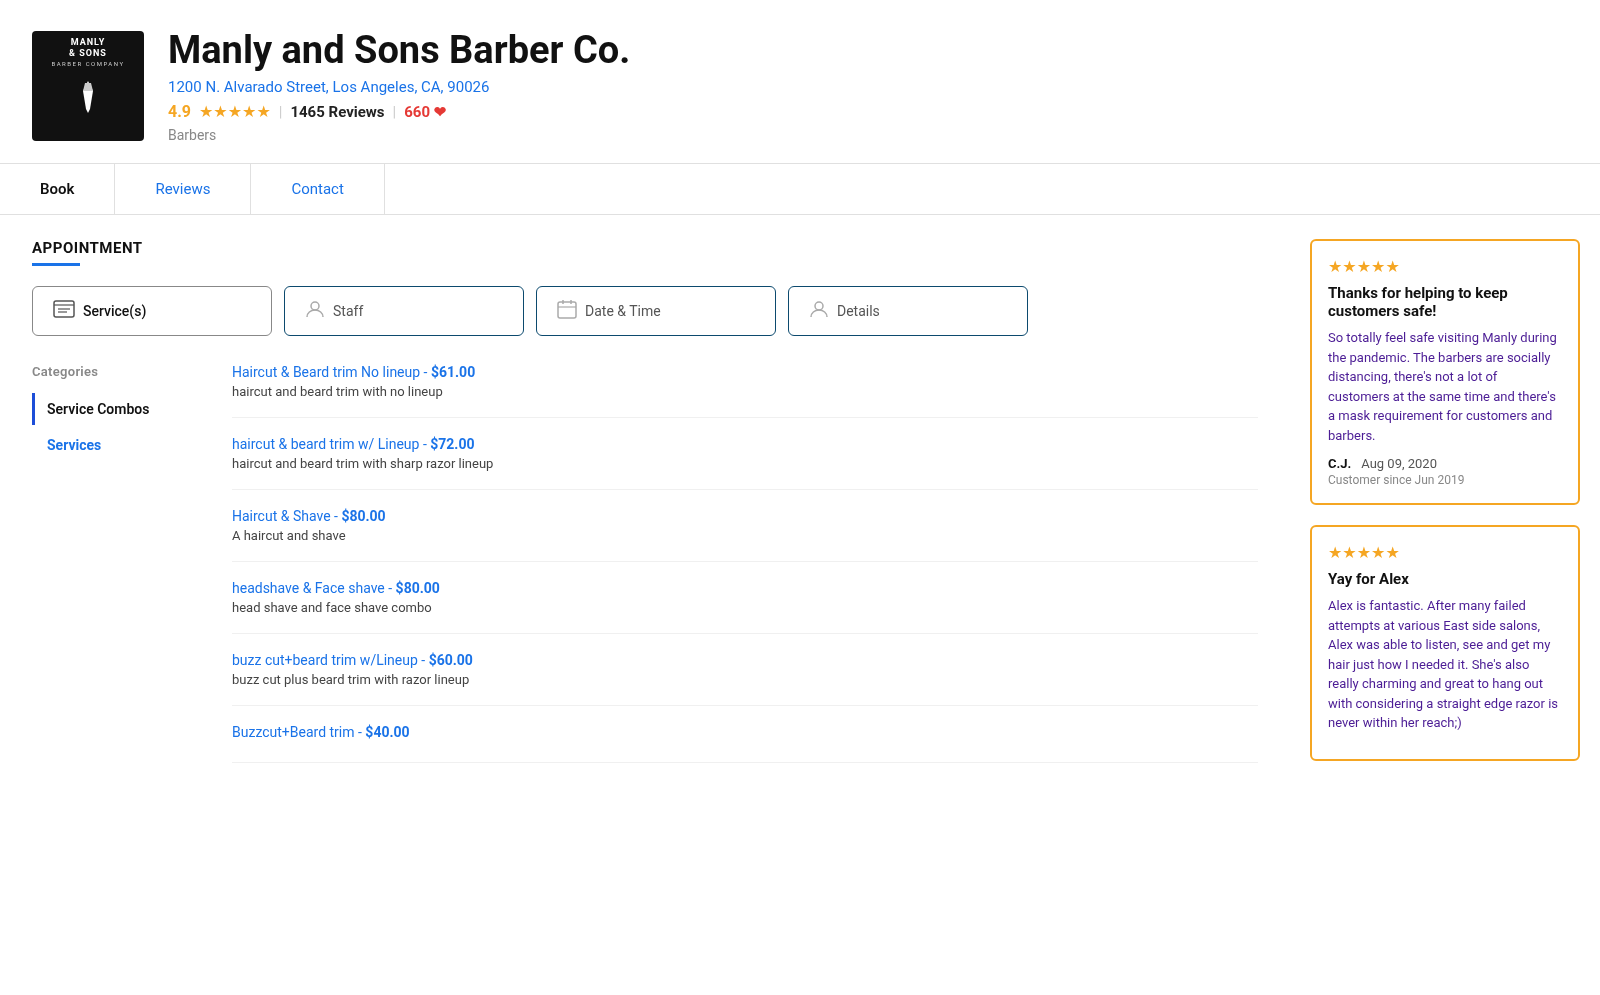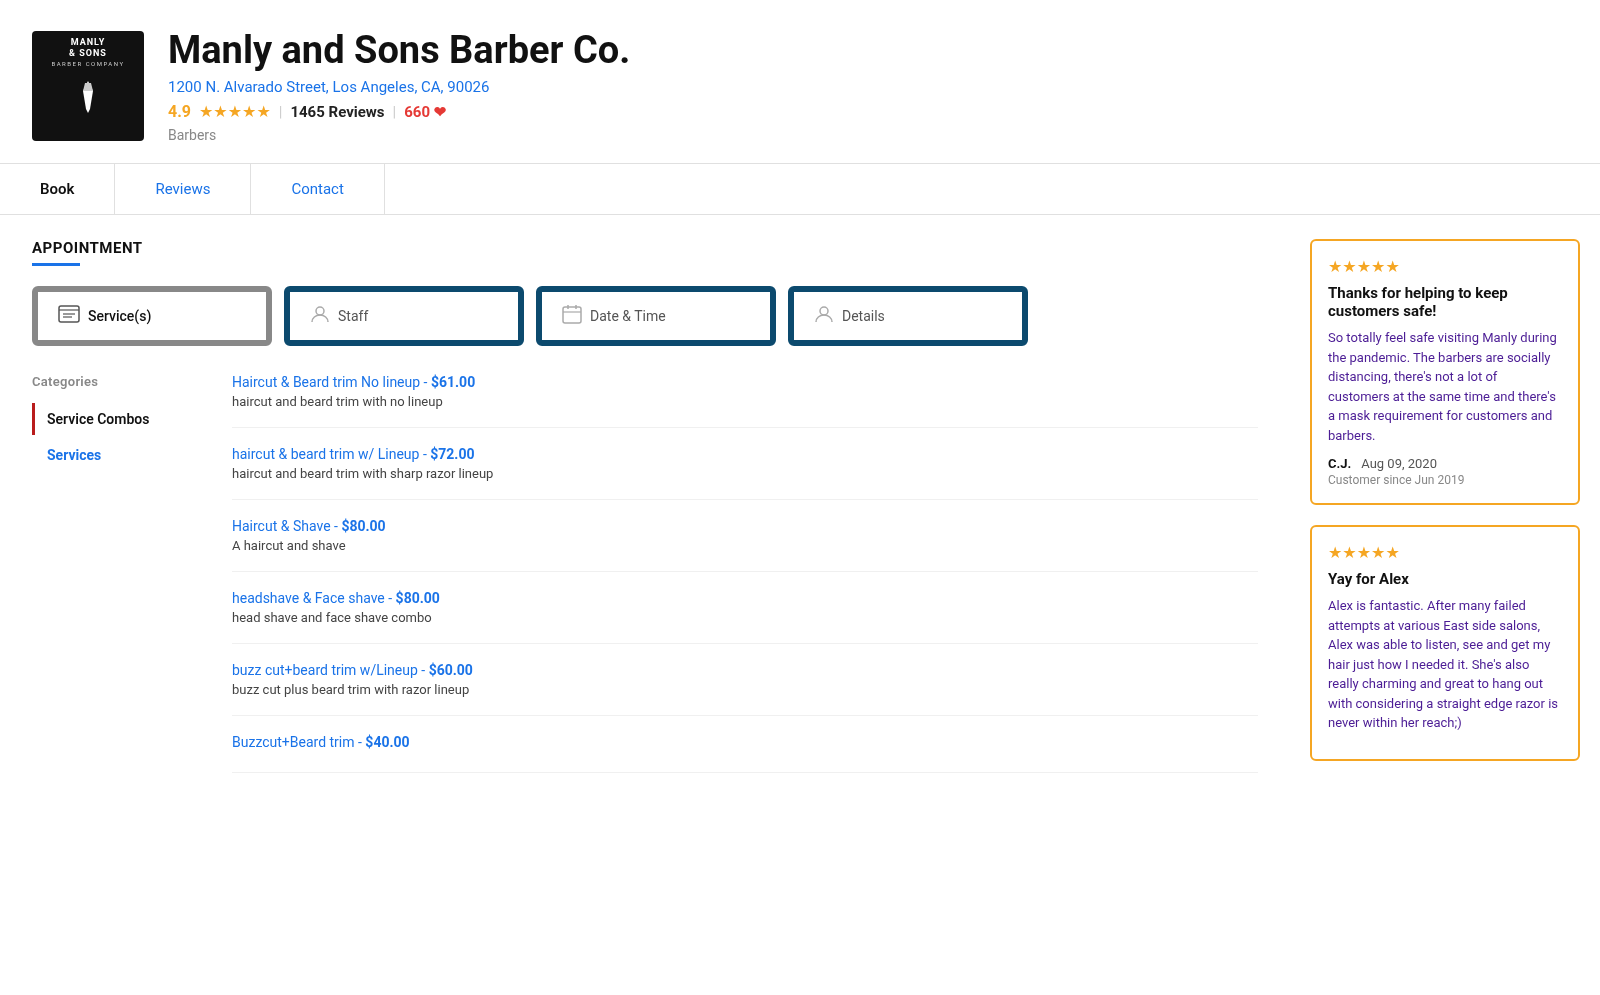--- a/index.html
+++ b/index.html
@@ -82,21 +82,21 @@
     .steps-row {
       display: flex;
       gap: 12px;
       margin-bottom: 28px;
     }
     .step-btn {
       display: flex;
       align-items: center;
       gap: 8px;
       padding: 12px 20px;
-      border: 6px solid #0c4a6e;
+      border: 1px solid #0c4a6e;
       border-radius: 6px;
       background: #fff;
       cursor: pointer;
       font-size: 14px;
       color: #555;
       flex: 1;
       max-width: 240px;
     }
     .step-btn.active {
       border-color: #888;
@@ -121,21 +121,21 @@
       font-weight: 600;
       margin-bottom: 14px;
       letter-spacing: 0.3px;
     }
     .category-item {
       padding: 8px 0 8px 12px;
       font-size: 14px;
       cursor: pointer;
       color: #111;
       font-weight: 600;
-      border-left: 3px solid #b91c1c;
+      border-left: 3px solid #1d4ed8;
       margin-bottom: 4px;
     }
     .category-item.link {
       color: #1a73e8;
       font-weight: 700;
       border-left: 3px solid transparent;
     }
 
     .services-list {
       flex: 1;

